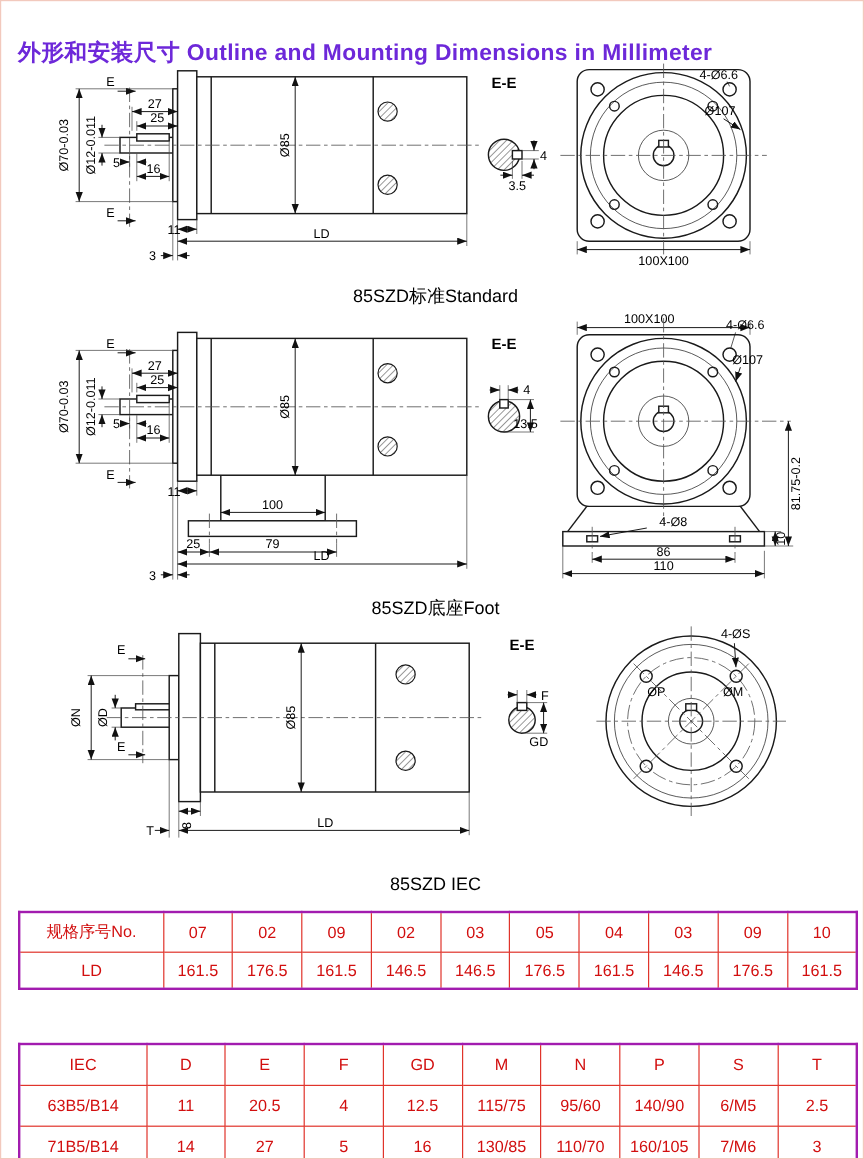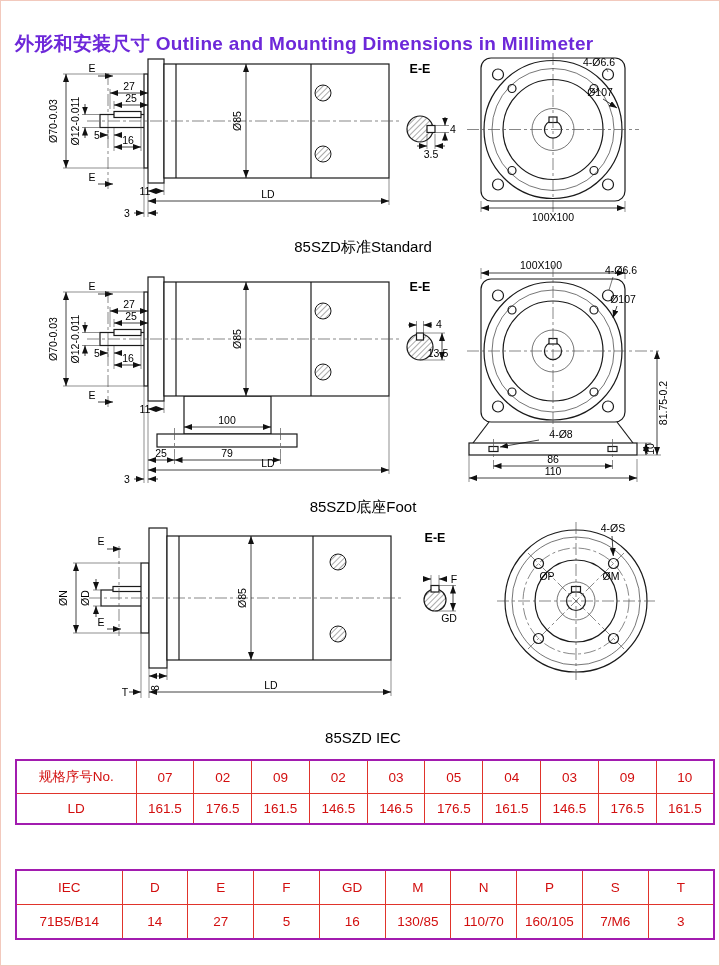--- a/index.html
+++ b/index.html
@@ -470,20 +470,32 @@
     <td>E</td>
     <td>F</td>
     <td>GD</td>
     <td>M</td>
     <td>N</td>
     <td>P</td>
     <td>S</td>
     <td>T</td>
   </tr>
   <tr>
+    <td class="wide">63B5/B14</td>
+    <td>11</td>
+    <td>20.5</td>
+    <td>4</td>
+    <td>12.5</td>
+    <td>115/75</td>
+    <td>95/60</td>
+    <td>140/90</td>
+    <td>6/M5</td>
+    <td>2.5</td>
+  </tr>
+  <tr>
     <td class="wide">71B5/B14</td>
     <td>14</td>
     <td>27</td>
     <td>5</td>
     <td>16</td>
     <td>130/85</td>
     <td>110/70</td>
     <td>160/105</td>
     <td>7/M6</td>
     <td>3</td>

